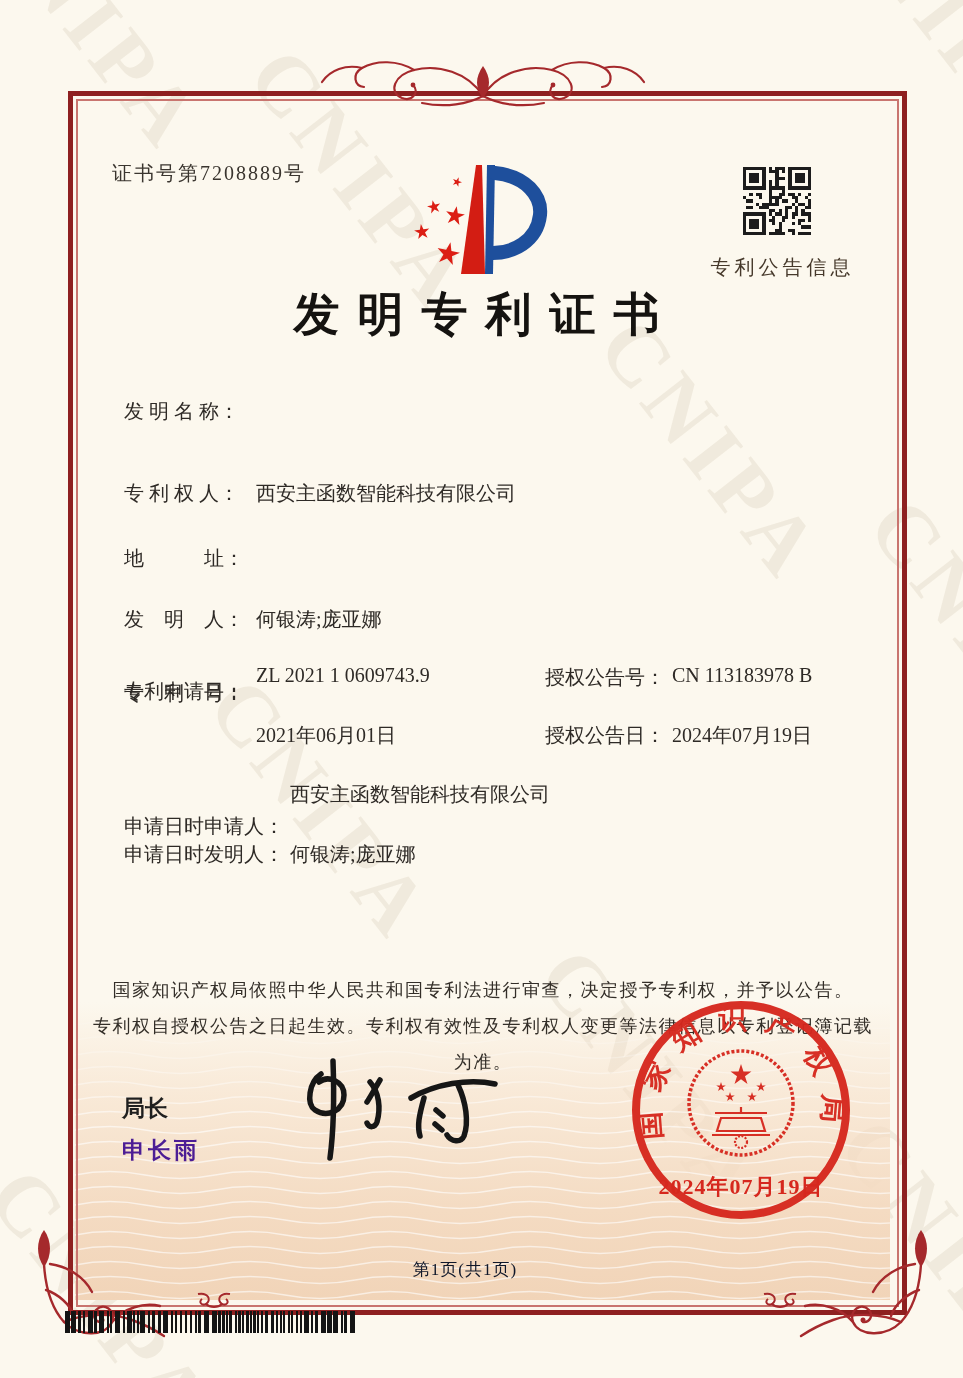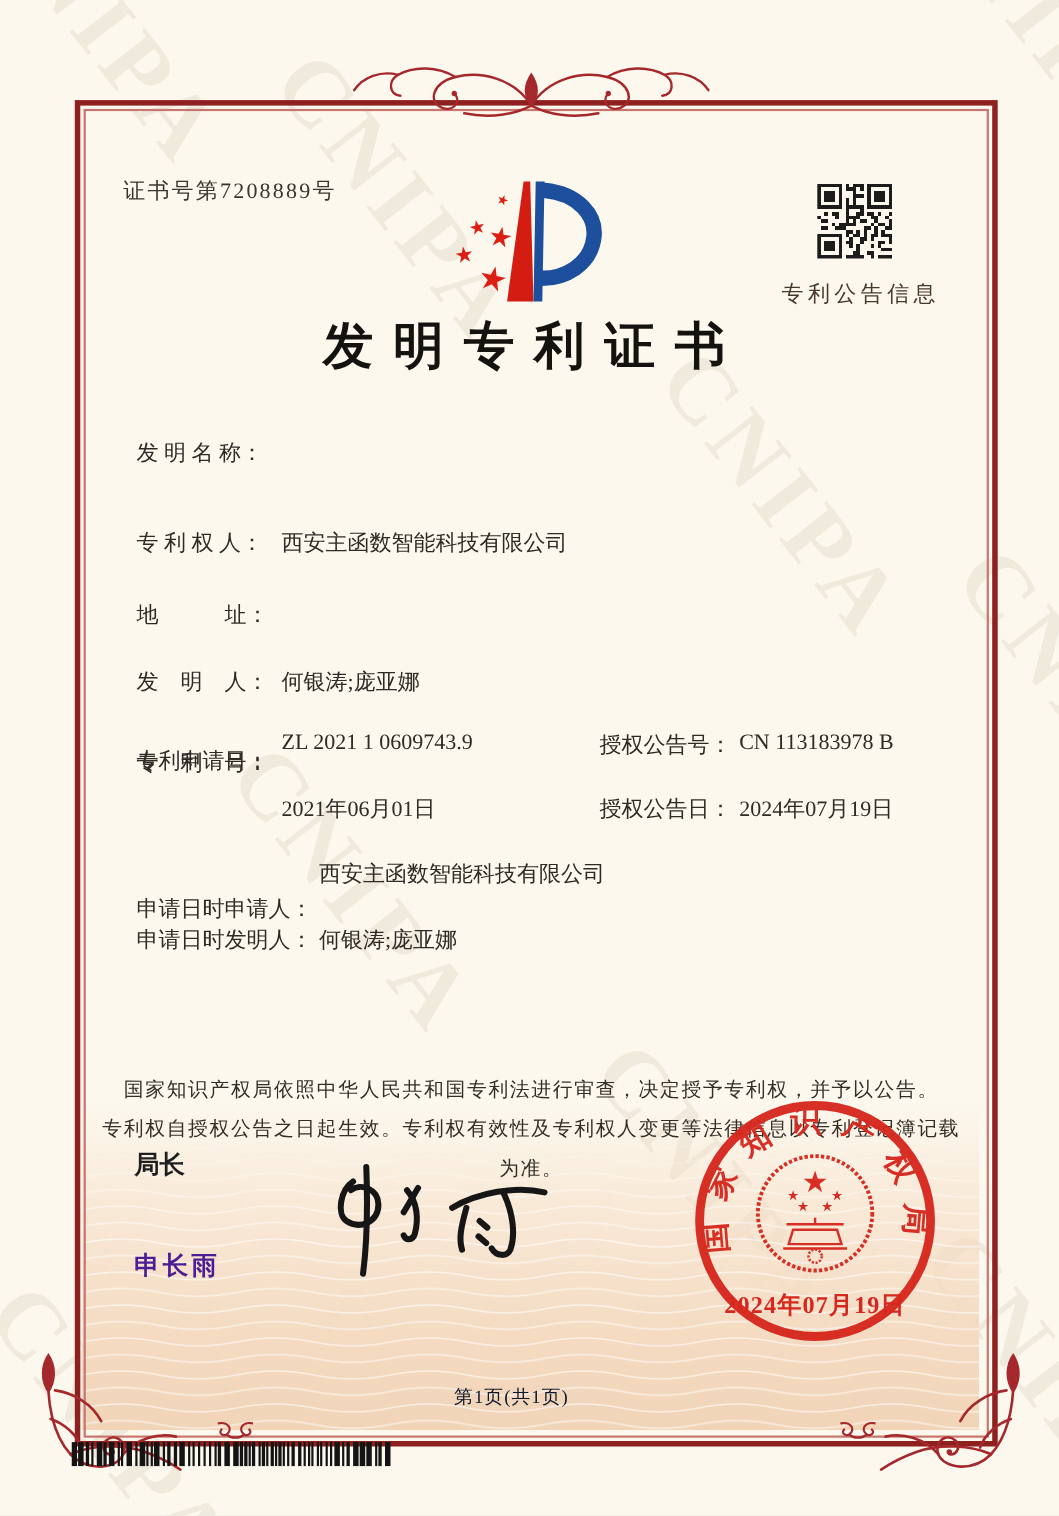--- a/index.html
+++ b/index.html
@@ -36,21 +36,21 @@
     position:absolute;left:0;top:284px;width:963px;text-align:center;
     font-size:46px;font-weight:700;color:#151310;letter-spacing:18px;padding-left:8px;box-sizing:border-box;
   }
   
   .flabel{position:absolute;font-size:20px;color:#2e2a26;white-space:pre;}
   .fvalue{position:absolute;font-size:20px;color:#2e2a26;}
   .addr{width:612px;line-height:35px;}
   
   .statement{position:absolute;left:88px;top:972px;width:790px;text-align:center;color:#332e28;font-size:18px;line-height:36px;letter-spacing:1.5px;}
   
-  .role{position:absolute;left:122px;top:1043px;font-size:23px;font-weight:700;color:#1f1f1f;font-family:"Liberation Sans","DejaVu Sans",sans-serif;}
+  .role{position:absolute;left:122px;top:1093px;font-size:23px;font-weight:700;color:#1f1f1f;font-family:"Liberation Sans","DejaVu Sans",sans-serif;}
   .signername{position:absolute;left:122px;top:1135px;font-size:23px;font-weight:700;color:#4c1d95;font-family:"Liberation Sans","DejaVu Sans",sans-serif;letter-spacing:3px;}
   .signature{position:absolute;left:283px;top:1058px;}
   
   .seal{position:absolute;left:626px;top:995px;width:230px;height:230px;z-index:5;opacity:.96;}
   .sealdate{position:absolute;left:626px;top:1172px;width:230px;text-align:center;font-size:22px;font-weight:700;color:#d6281e;letter-spacing:1px;z-index:6;}
   
   .pageinfo{position:absolute;left:0;top:1258px;width:930px;text-align:center;font-size:17px;color:#0f172a;letter-spacing:1px;}
   .barcode{position:absolute;left:65px;top:1311px;width:295px;height:22px;}
   
   .flourish{position:absolute;}

